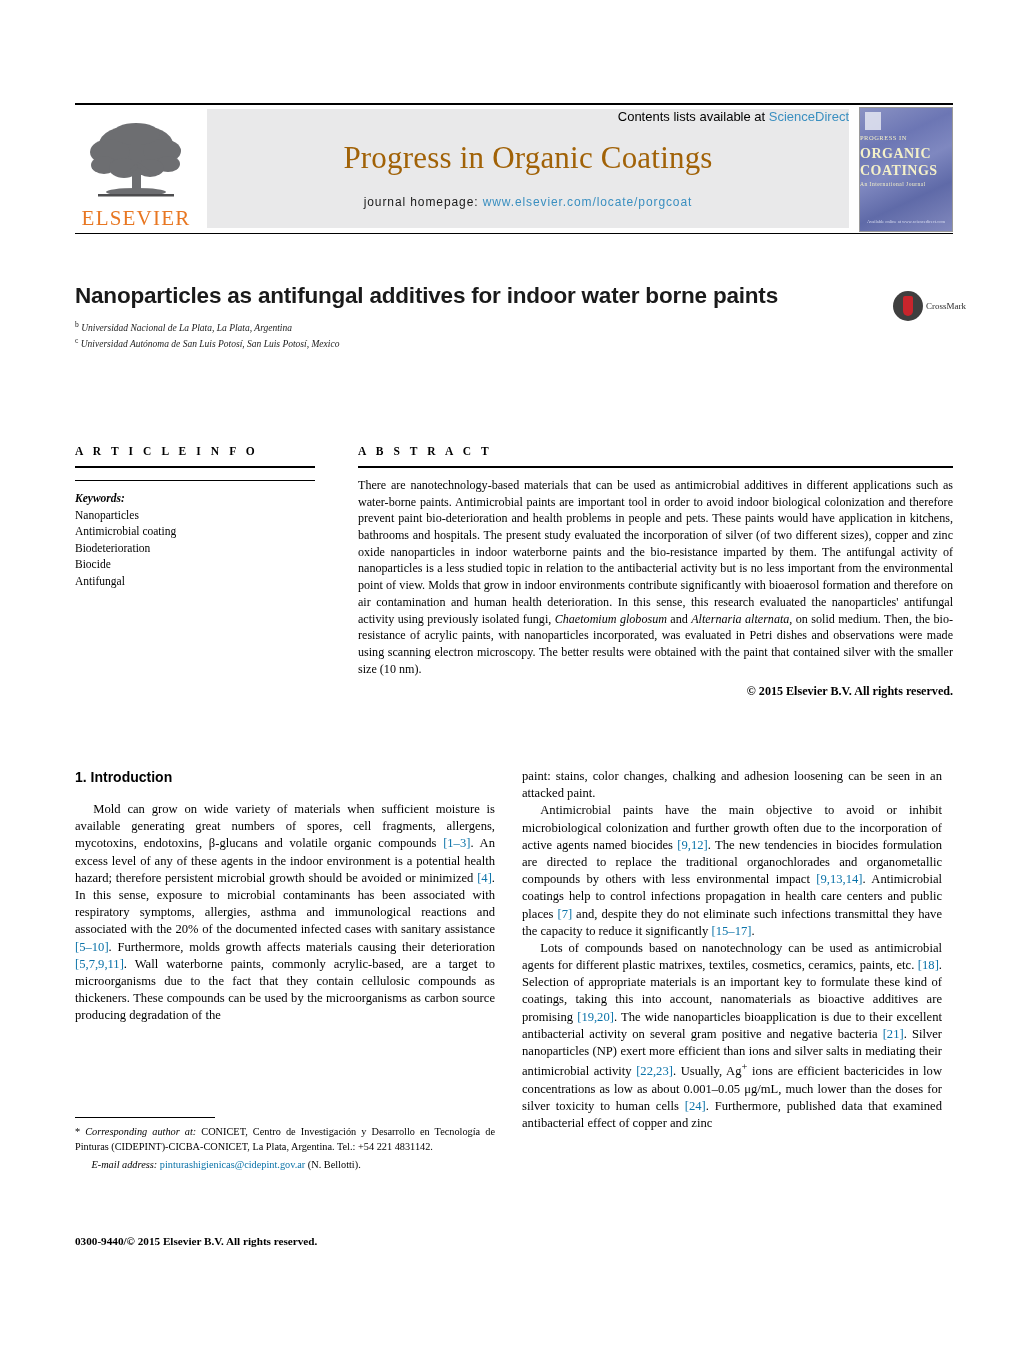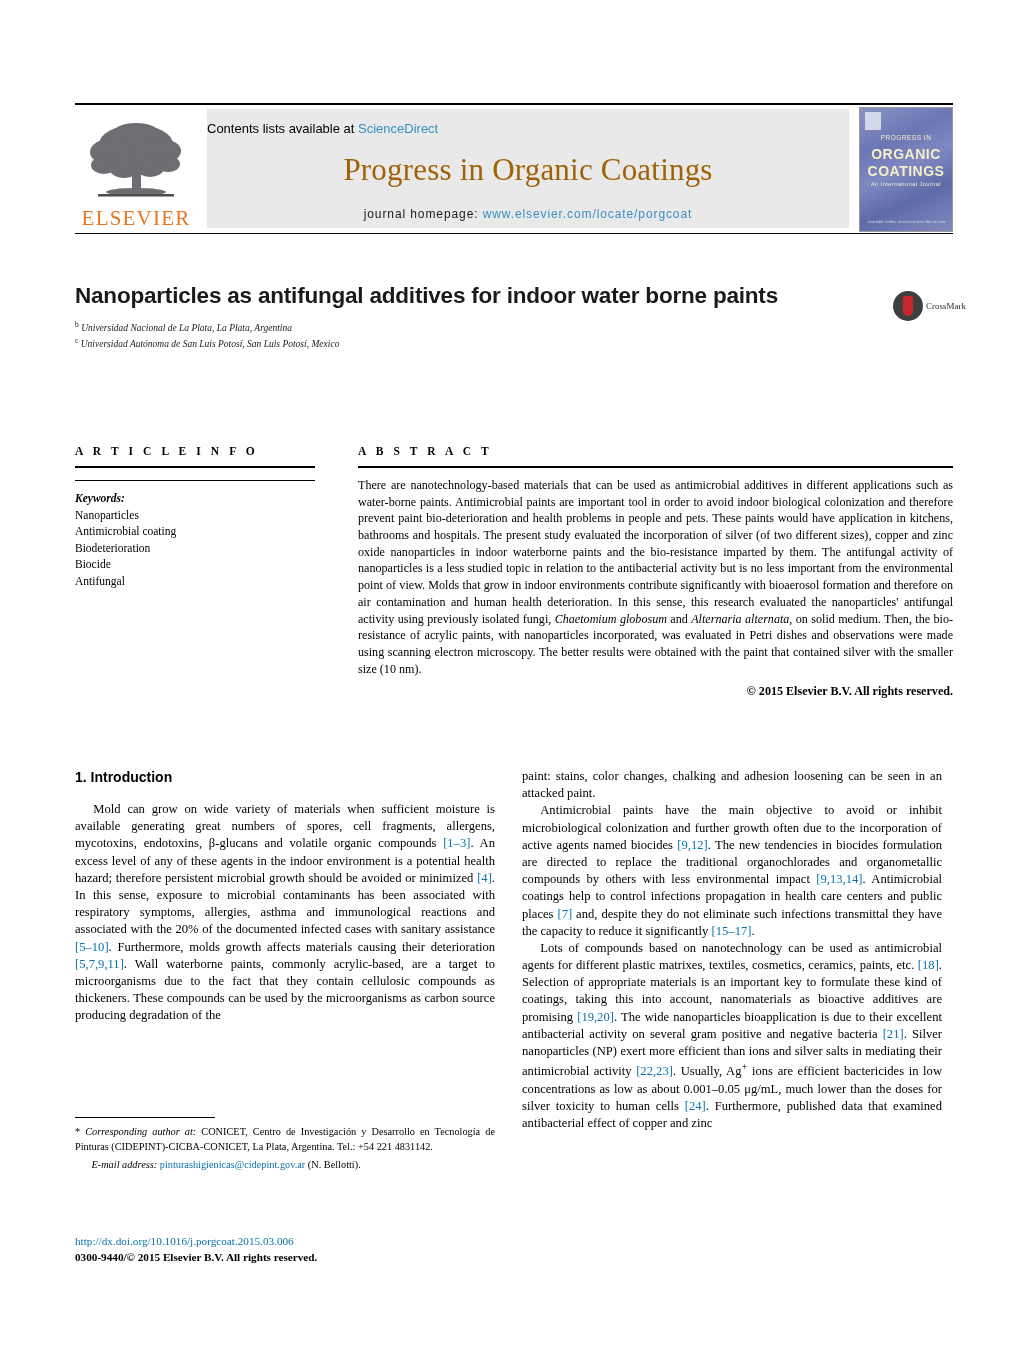--- a/index.html
+++ b/index.html
@@ -82,25 +82,24 @@
   }
   .masthead-center {
     position: absolute;
     top: 6px;
     left: 132px;
     width: 642px;
     height: 119px;
     background: #e9e9ea;
   }
   .contents-line {
-    text-align: left;
+    text-align: right;
     font-family: "Liberation Sans", sans-serif;
     font-size: 13px;
     color: #000;
-    padding-top: 12px;
   }
   .contents-line .sd {
     color: #3a8fc0;
   }
   .journal-title {
     text-align: center;
     font-family: "Liberation Serif", serif;
     font-size: 31px;
     color: #a16207;
     margin-top: 16px;
@@ -122,22 +121,22 @@
     left: 784px;
     width: 92px;
     height: 123px;
     border: 1px solid #9a9a9a;
     background: linear-gradient(155deg,#8b93c4 0%, #6c76b4 28%, #7f88c0 48%, #5f6aa8 70%, #8289bd 100%);
     overflow: hidden;
   }
   .cover-thumb .cov-band {
     position: absolute;
     left: 0; right: 0;
-    text-align: center;
-    font-family: Liberation Sans, sans-serif;
+    text-align: left;
+    font-family: Liberation Serif, serif;
     color: #f4f0c8;
     letter-spacing: 0.5px;
   }
   .cov-small { top: 26px; font-size: 6.5px; }
   .cov-big1 { top: 38px; font-size: 14px; font-weight: bold; }
   .cov-big2 { top: 55px; font-size: 14px; font-weight: bold; }
   .cov-sub { top: 73px; font-size: 5.5px; color: #cfd6ee; }
   .cover-thumb .cov-logo {
     position: absolute;
     top: 4px; left: 5px;
@@ -438,17 +437,16 @@
     <div class="fn-rule"></div>
     <div class="fn-text">* <span class="ital">Corresponding author at:</span> CONICET, Centro de Investigación y Desarrollo en Tecnología de Pinturas (CIDEPINT)-CICBA-CONICET, La Plata, Argentina. Tel.: +54 221 4831142.</div>
     <div class="fn-text fn-email-line">
       <span class="ital">E-mail address:</span>
       <span class="link">pinturashigienicas@cidepint.gov.ar</span>
       <span>(N. Bellotti).</span>
     </div>
   </div>
 
   <div class="doi-block">
-    <div class="doi">http://dx.doi.org/10.1016/j.porgcoat.2015.03.006</div>
     <div class="issn">0300-9440/© 2015 Elsevier B.V. All rights reserved.</div>
   </div>
 
 </div>
 
 </body></html>

